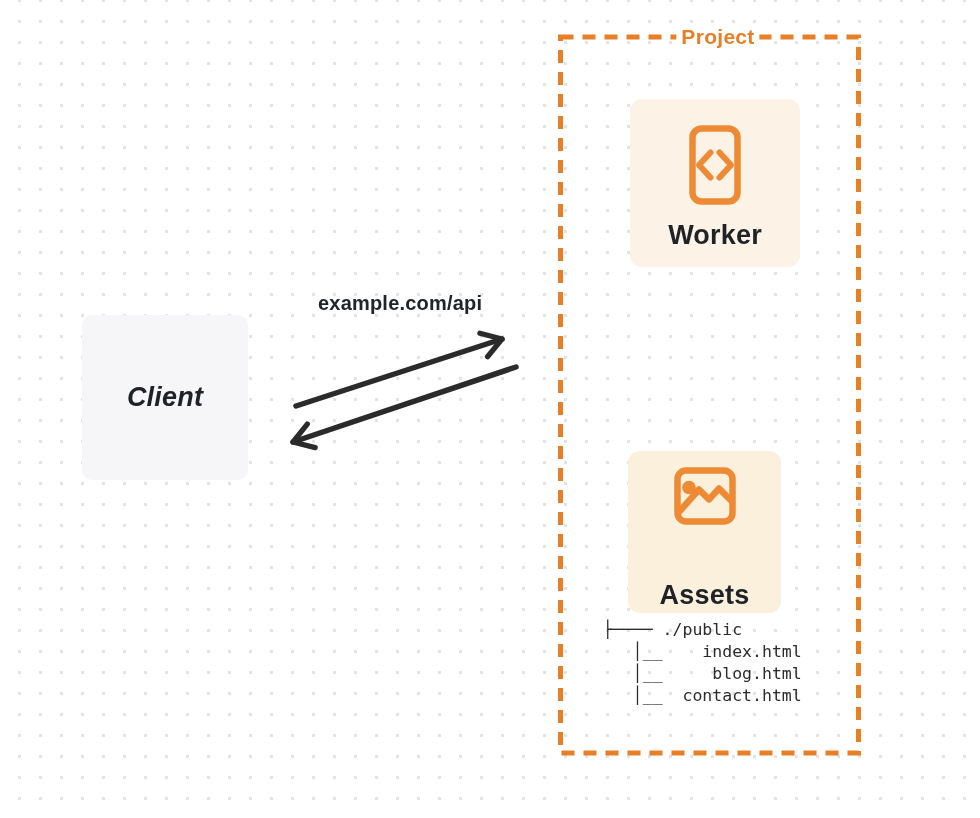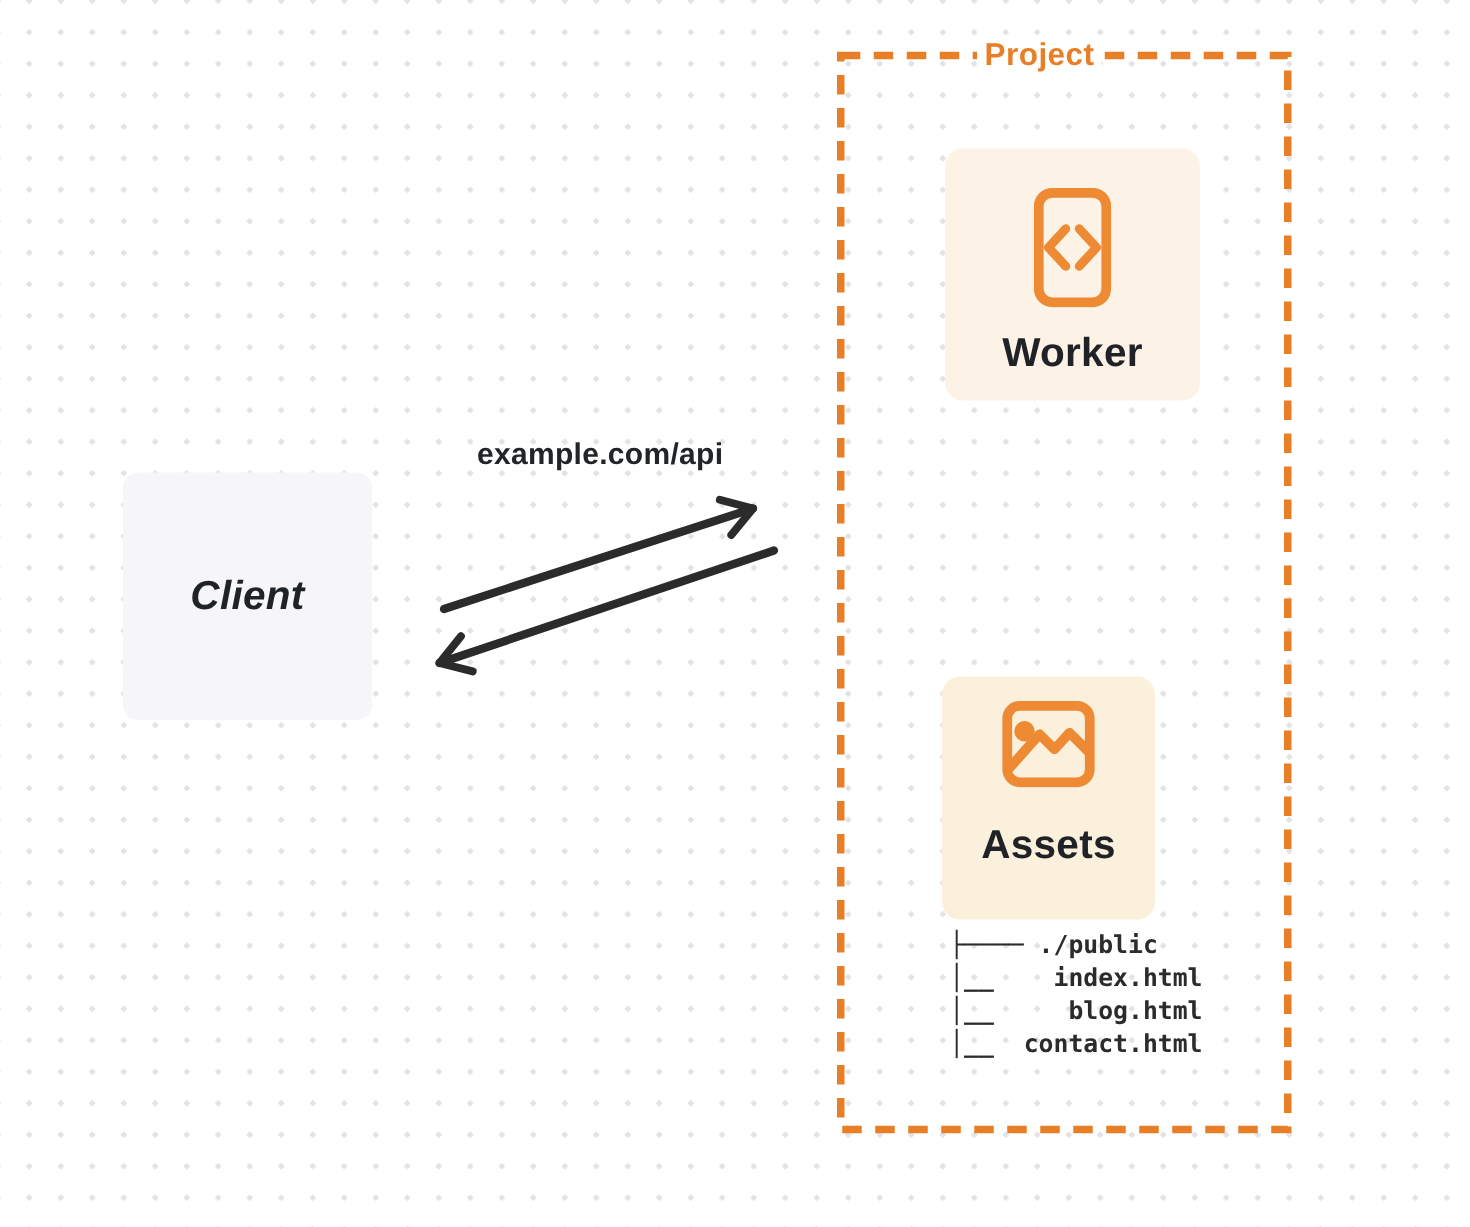--- a/index.html
+++ b/index.html
@@ -44,21 +44,21 @@
   .url-label {
     position: absolute;
     left: 318px; top: 292px;
     font-size: 20px;
     font-weight: 700;
     color: #222528;
     letter-spacing: 0.2px;
   }
   .project-label {
     position: absolute;
-    left: 693px; top: 37px;
+    left: 718px; top: 37px;
     transform: translate(-50%, -50%);
     font-size: 21px;
     font-weight: 700;
     color: #e87f27;
     background: #ffffff;
     padding: 0 5px;
     letter-spacing: 0.3px;
     white-space: nowrap;
   }
   .card {
@@ -70,35 +70,35 @@
   }
   .card-worker {
     left: 630px; top: 99px;
     width: 170px; height: 168px;
     background: #fdf2e6;
     padding-top: 26px;
   }
   .card-worker .node-label { margin-top: 15px; }
   .card-assets {
     left: 628px; top: 451px;
-    width: 142px; height: 162px;
+    width: 153px; height: 162px;
     background: #fbf0dc;
     padding-top: 16px;
+    gap: 32px;
   }
   .card-assets .node-label { margin-top: 23px; }
   .file-tree {
     position: absolute;
     left: 603px; top: 619px;
     font-family: "DejaVu Sans Mono", monospace;
     font-size: 16.5px;
-    font-weight: 700;
+    font-weight: 400;
     line-height: 22px;
     color: #2b2b2b;
     white-space: pre;
-    text-align: center;
   }
 </style>
 </head>
 <body>
 
 <div class="stage">
 
   <svg class="overlay-svg" width="980" height="818" viewBox="0 0 980 818" xmlns="http://www.w3.org/2000/svg">
     <defs>
       <marker id="arrowhead" viewBox="0 0 12 12" refX="9.5" refY="6" markerWidth="6" markerHeight="6" orient="auto-start-reverse" markerUnits="strokeWidth">

